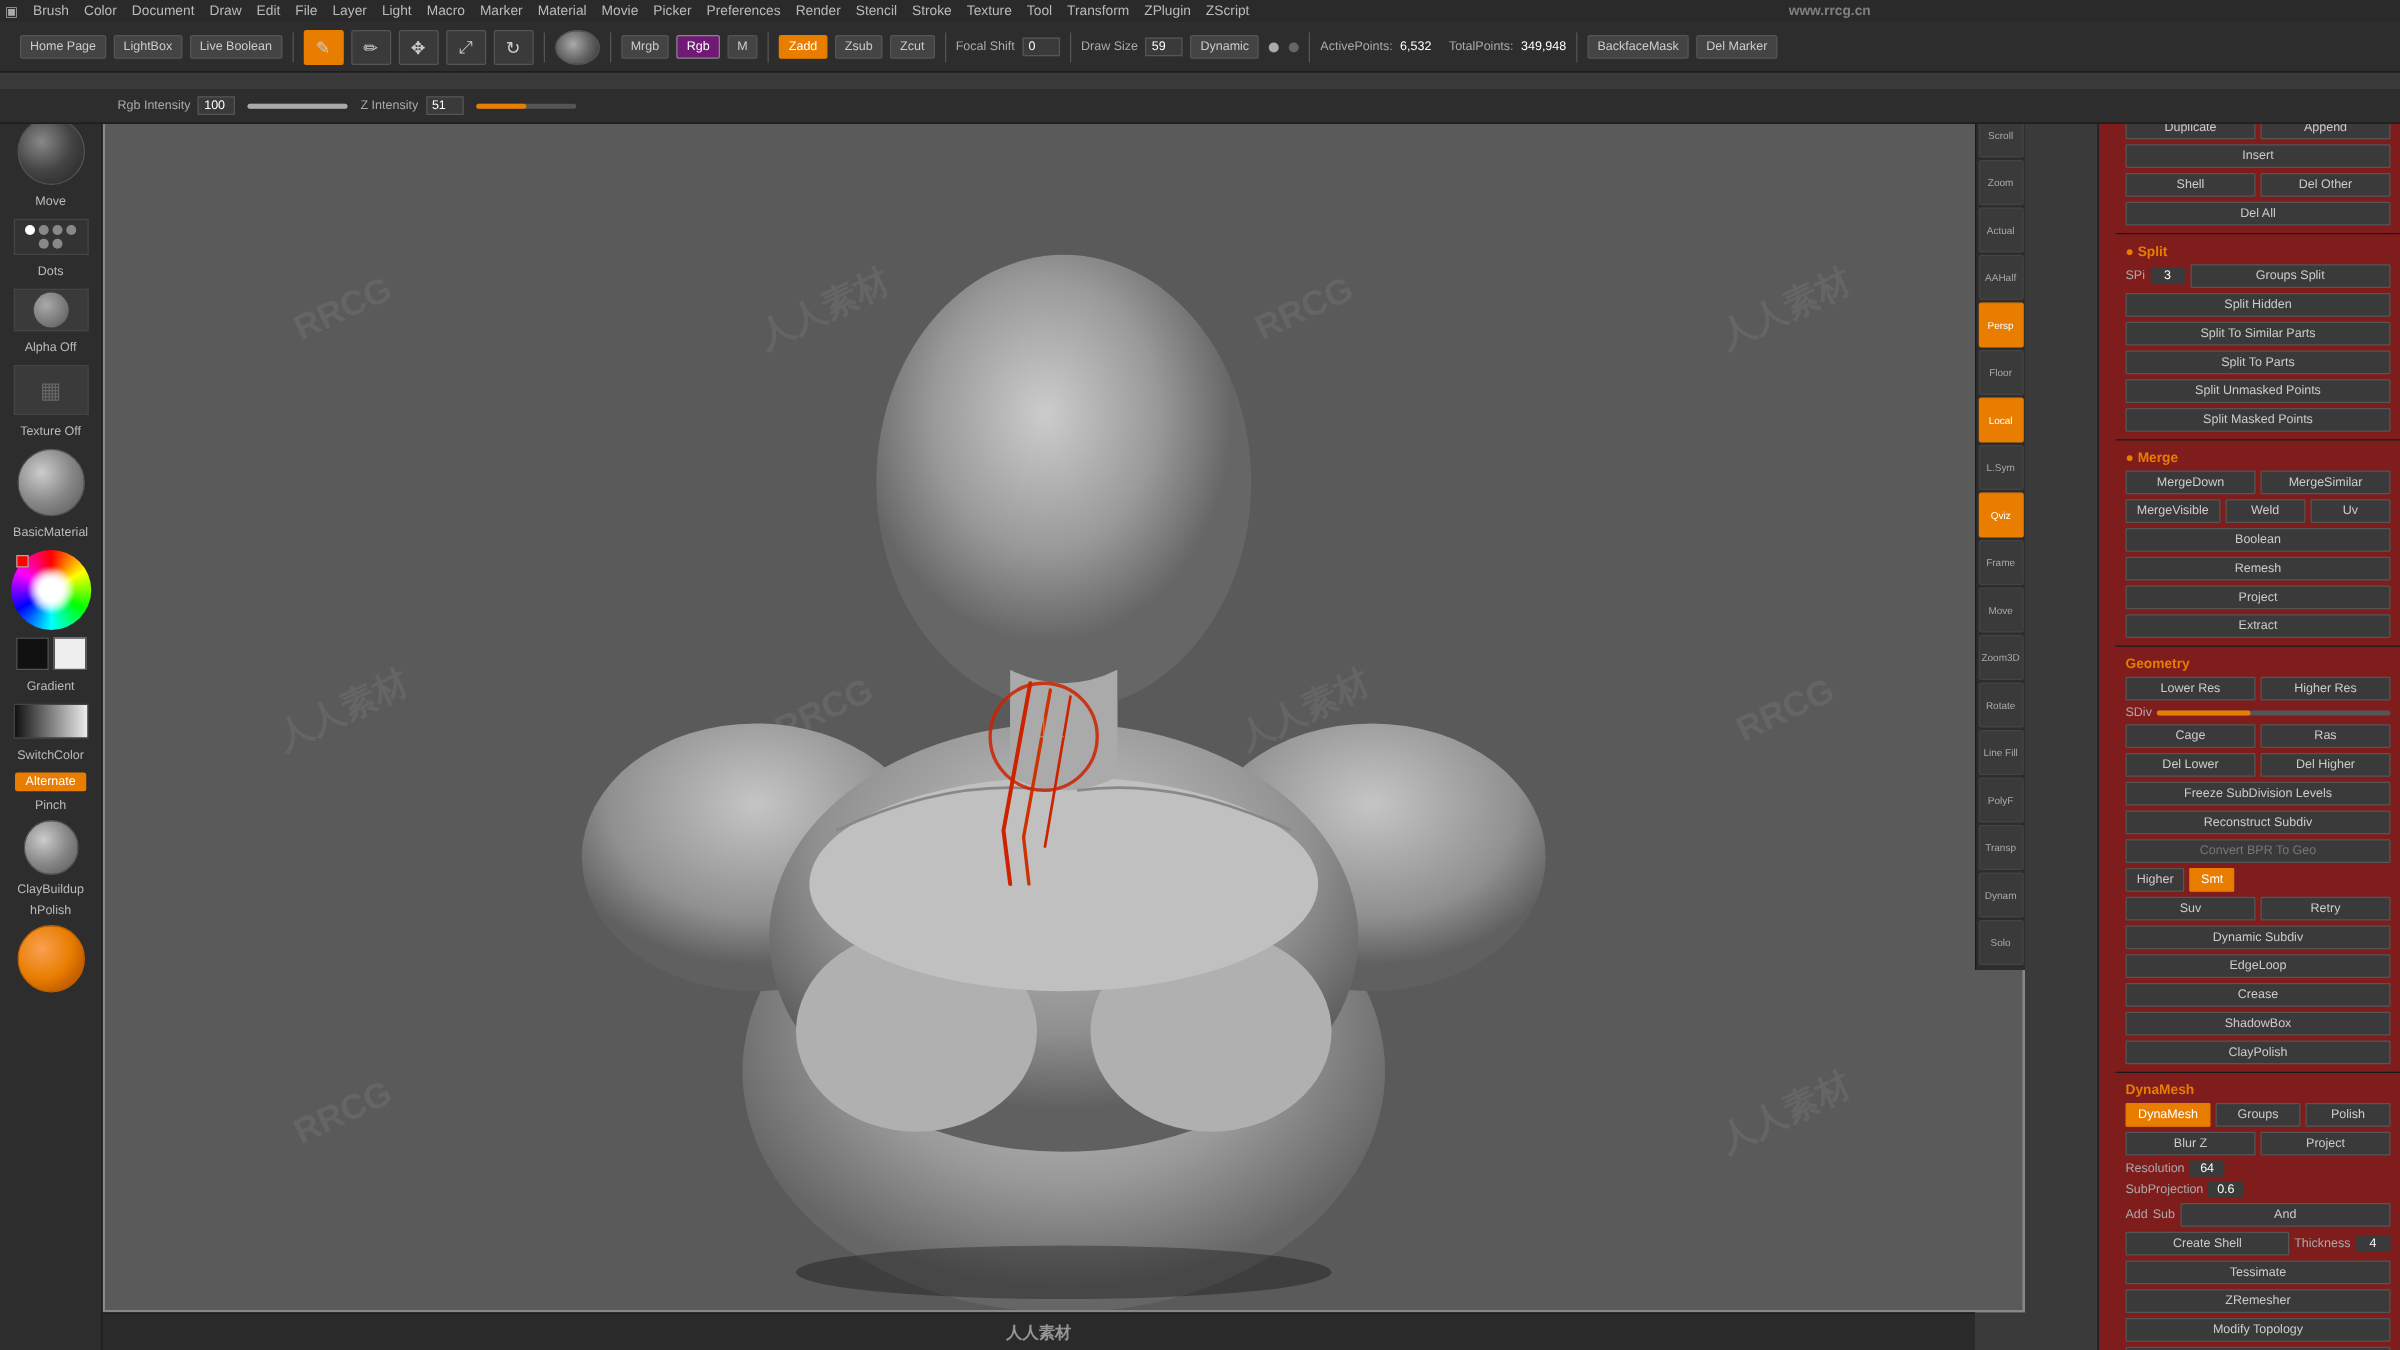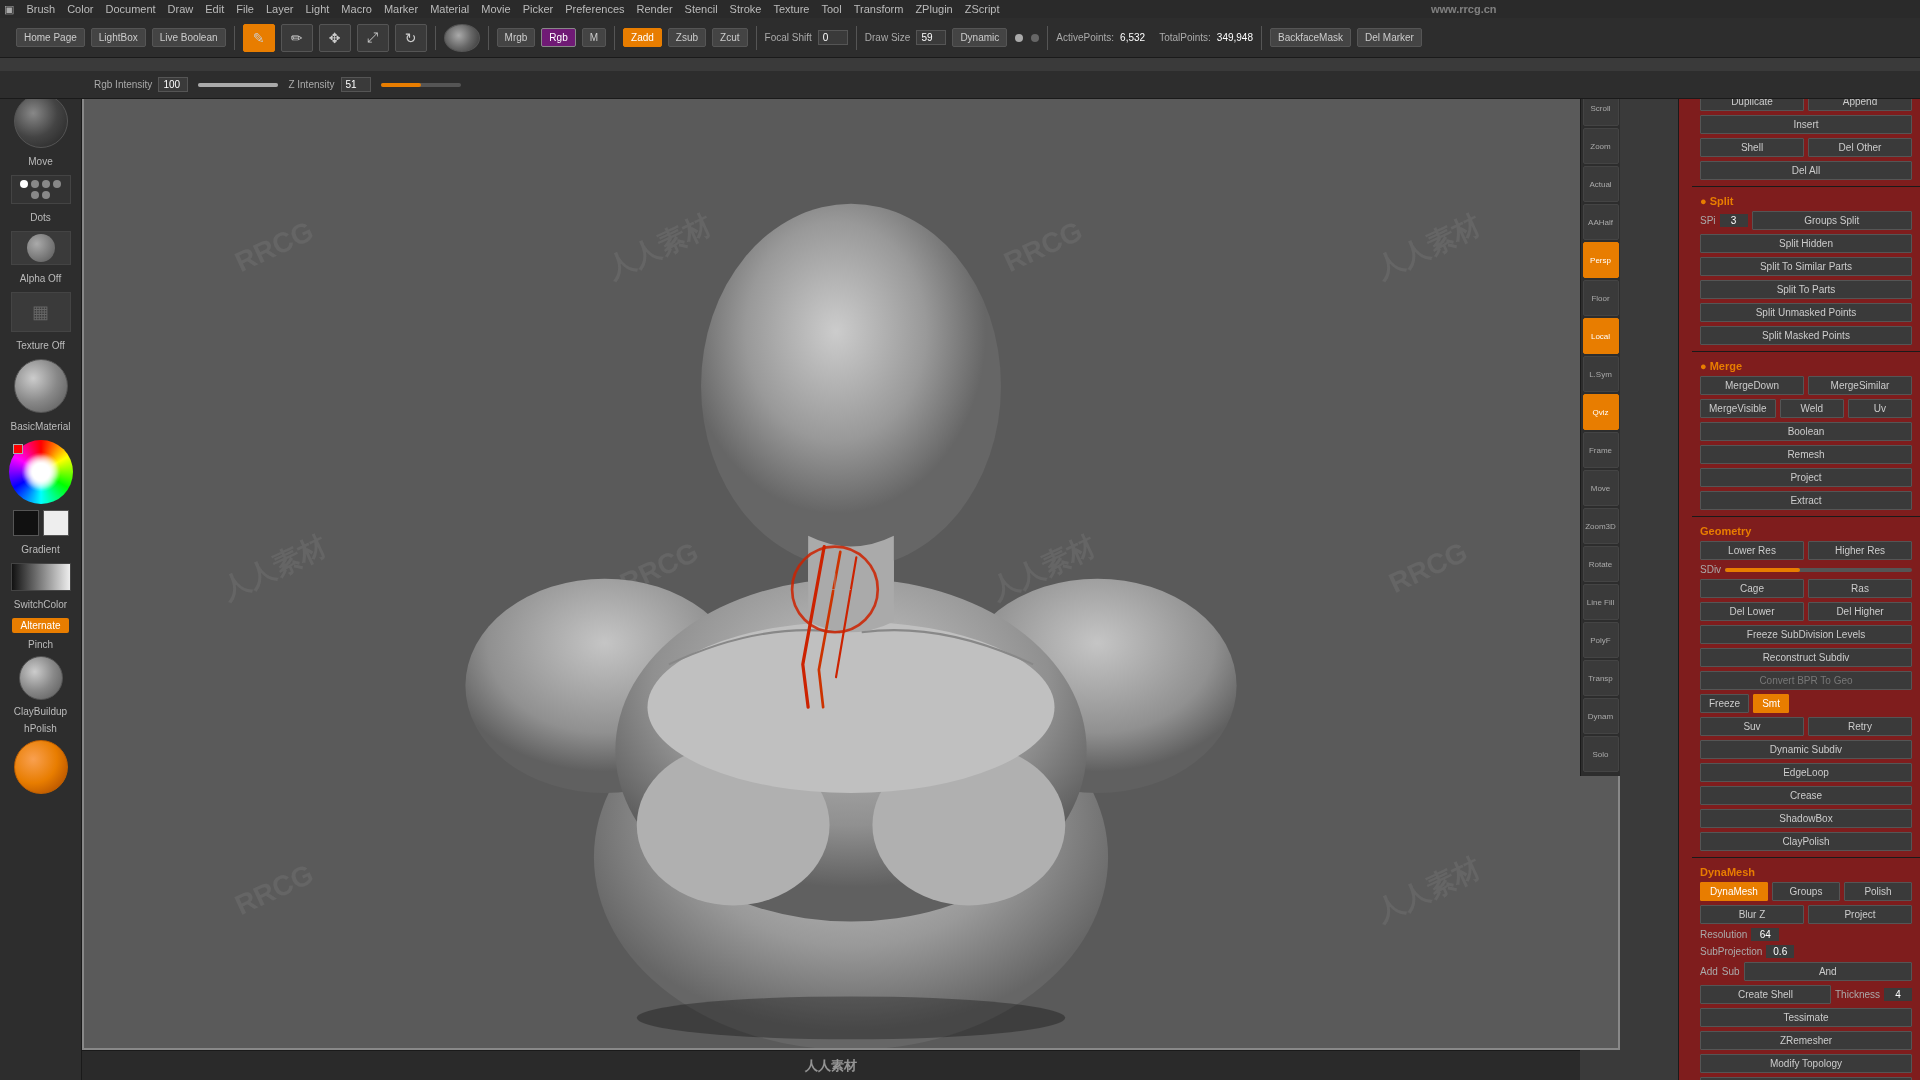--- a/index.html
+++ b/index.html
@@ -775,21 +775,21 @@
     <div class="rp-row">
       <button class="rp-btn wide">Freeze SubDivision Levels</button>
     </div>
     <div class="rp-row">
       <button class="rp-btn wide">Reconstruct Subdiv</button>
     </div>
     <div class="rp-row">
       <button class="rp-btn wide" style="color:#777;">Convert BPR To Geo</button>
     </div>
     <div class="rp-row">
-      <button class="rp-btn">Freeze</button>
+      <button class="rp-btn">Higher</button>
       <button class="rp-btn orange">Smt</button>
     </div>
     <div class="rp-row">
       <button class="rp-btn wide">Suv</button>
       <button class="rp-btn wide">Retry</button>
     </div>
     <div class="rp-row">
       <button class="rp-btn wide">Dynamic Subdiv</button>
     </div>
     <div class="rp-row">

